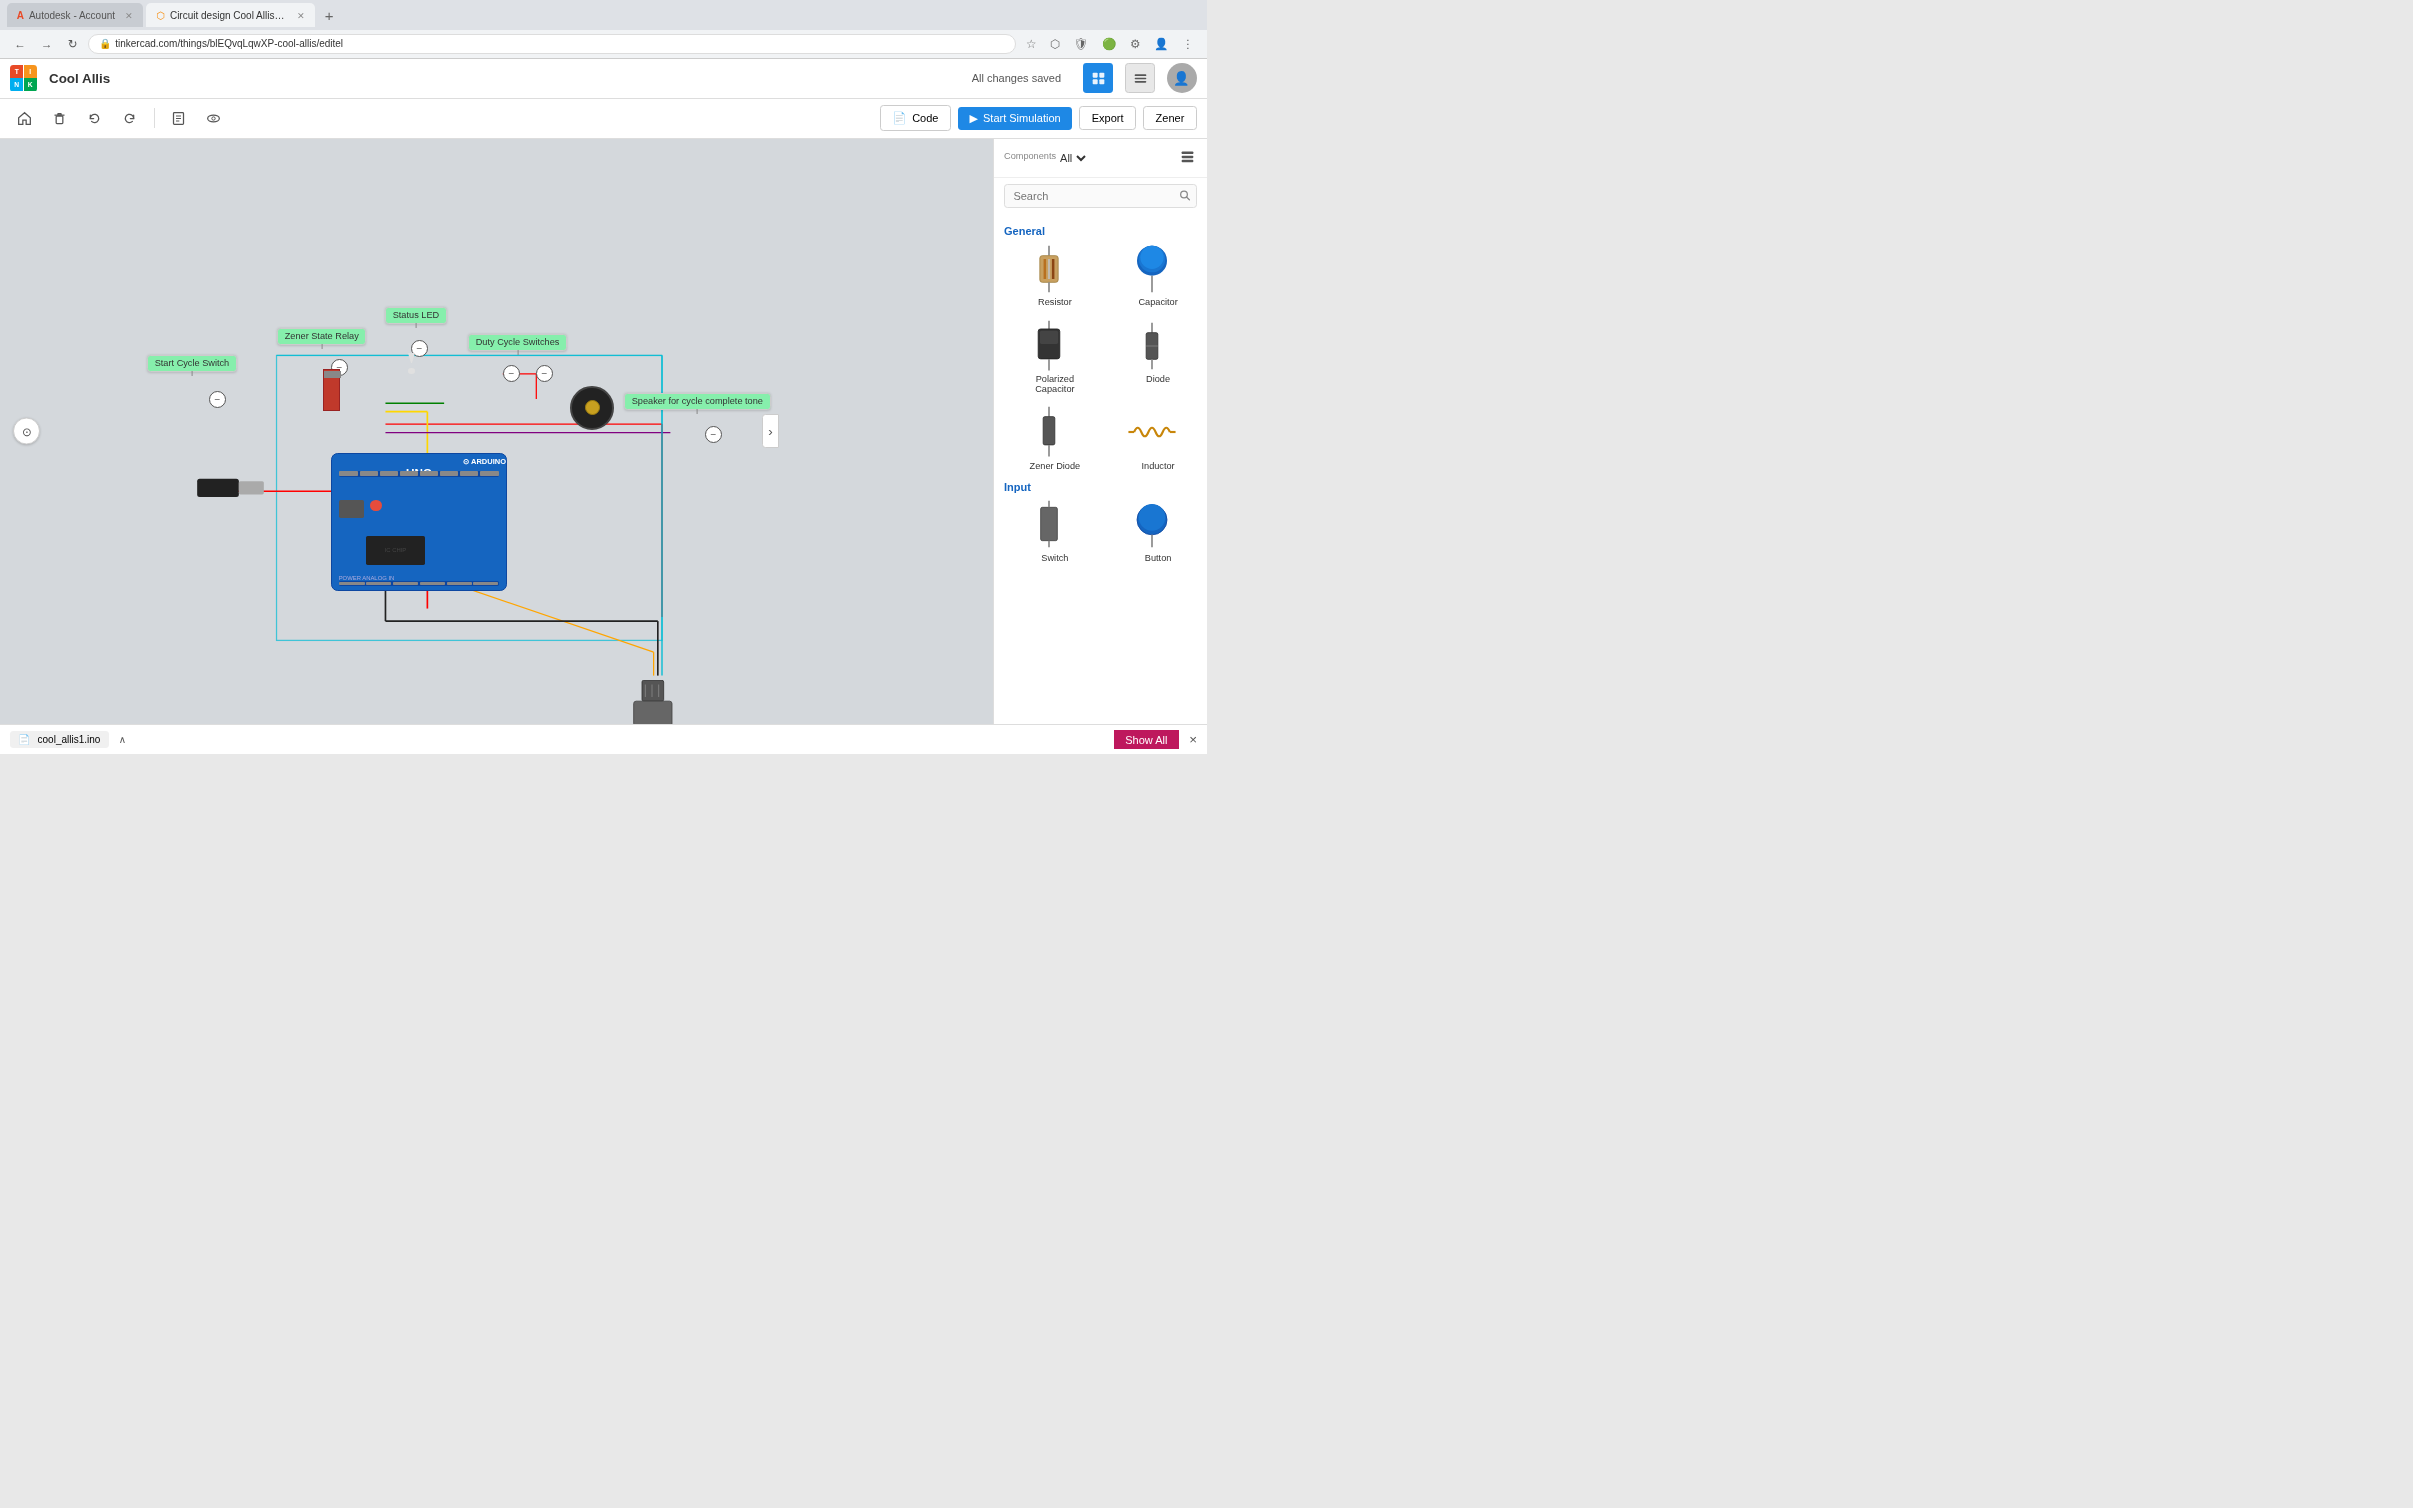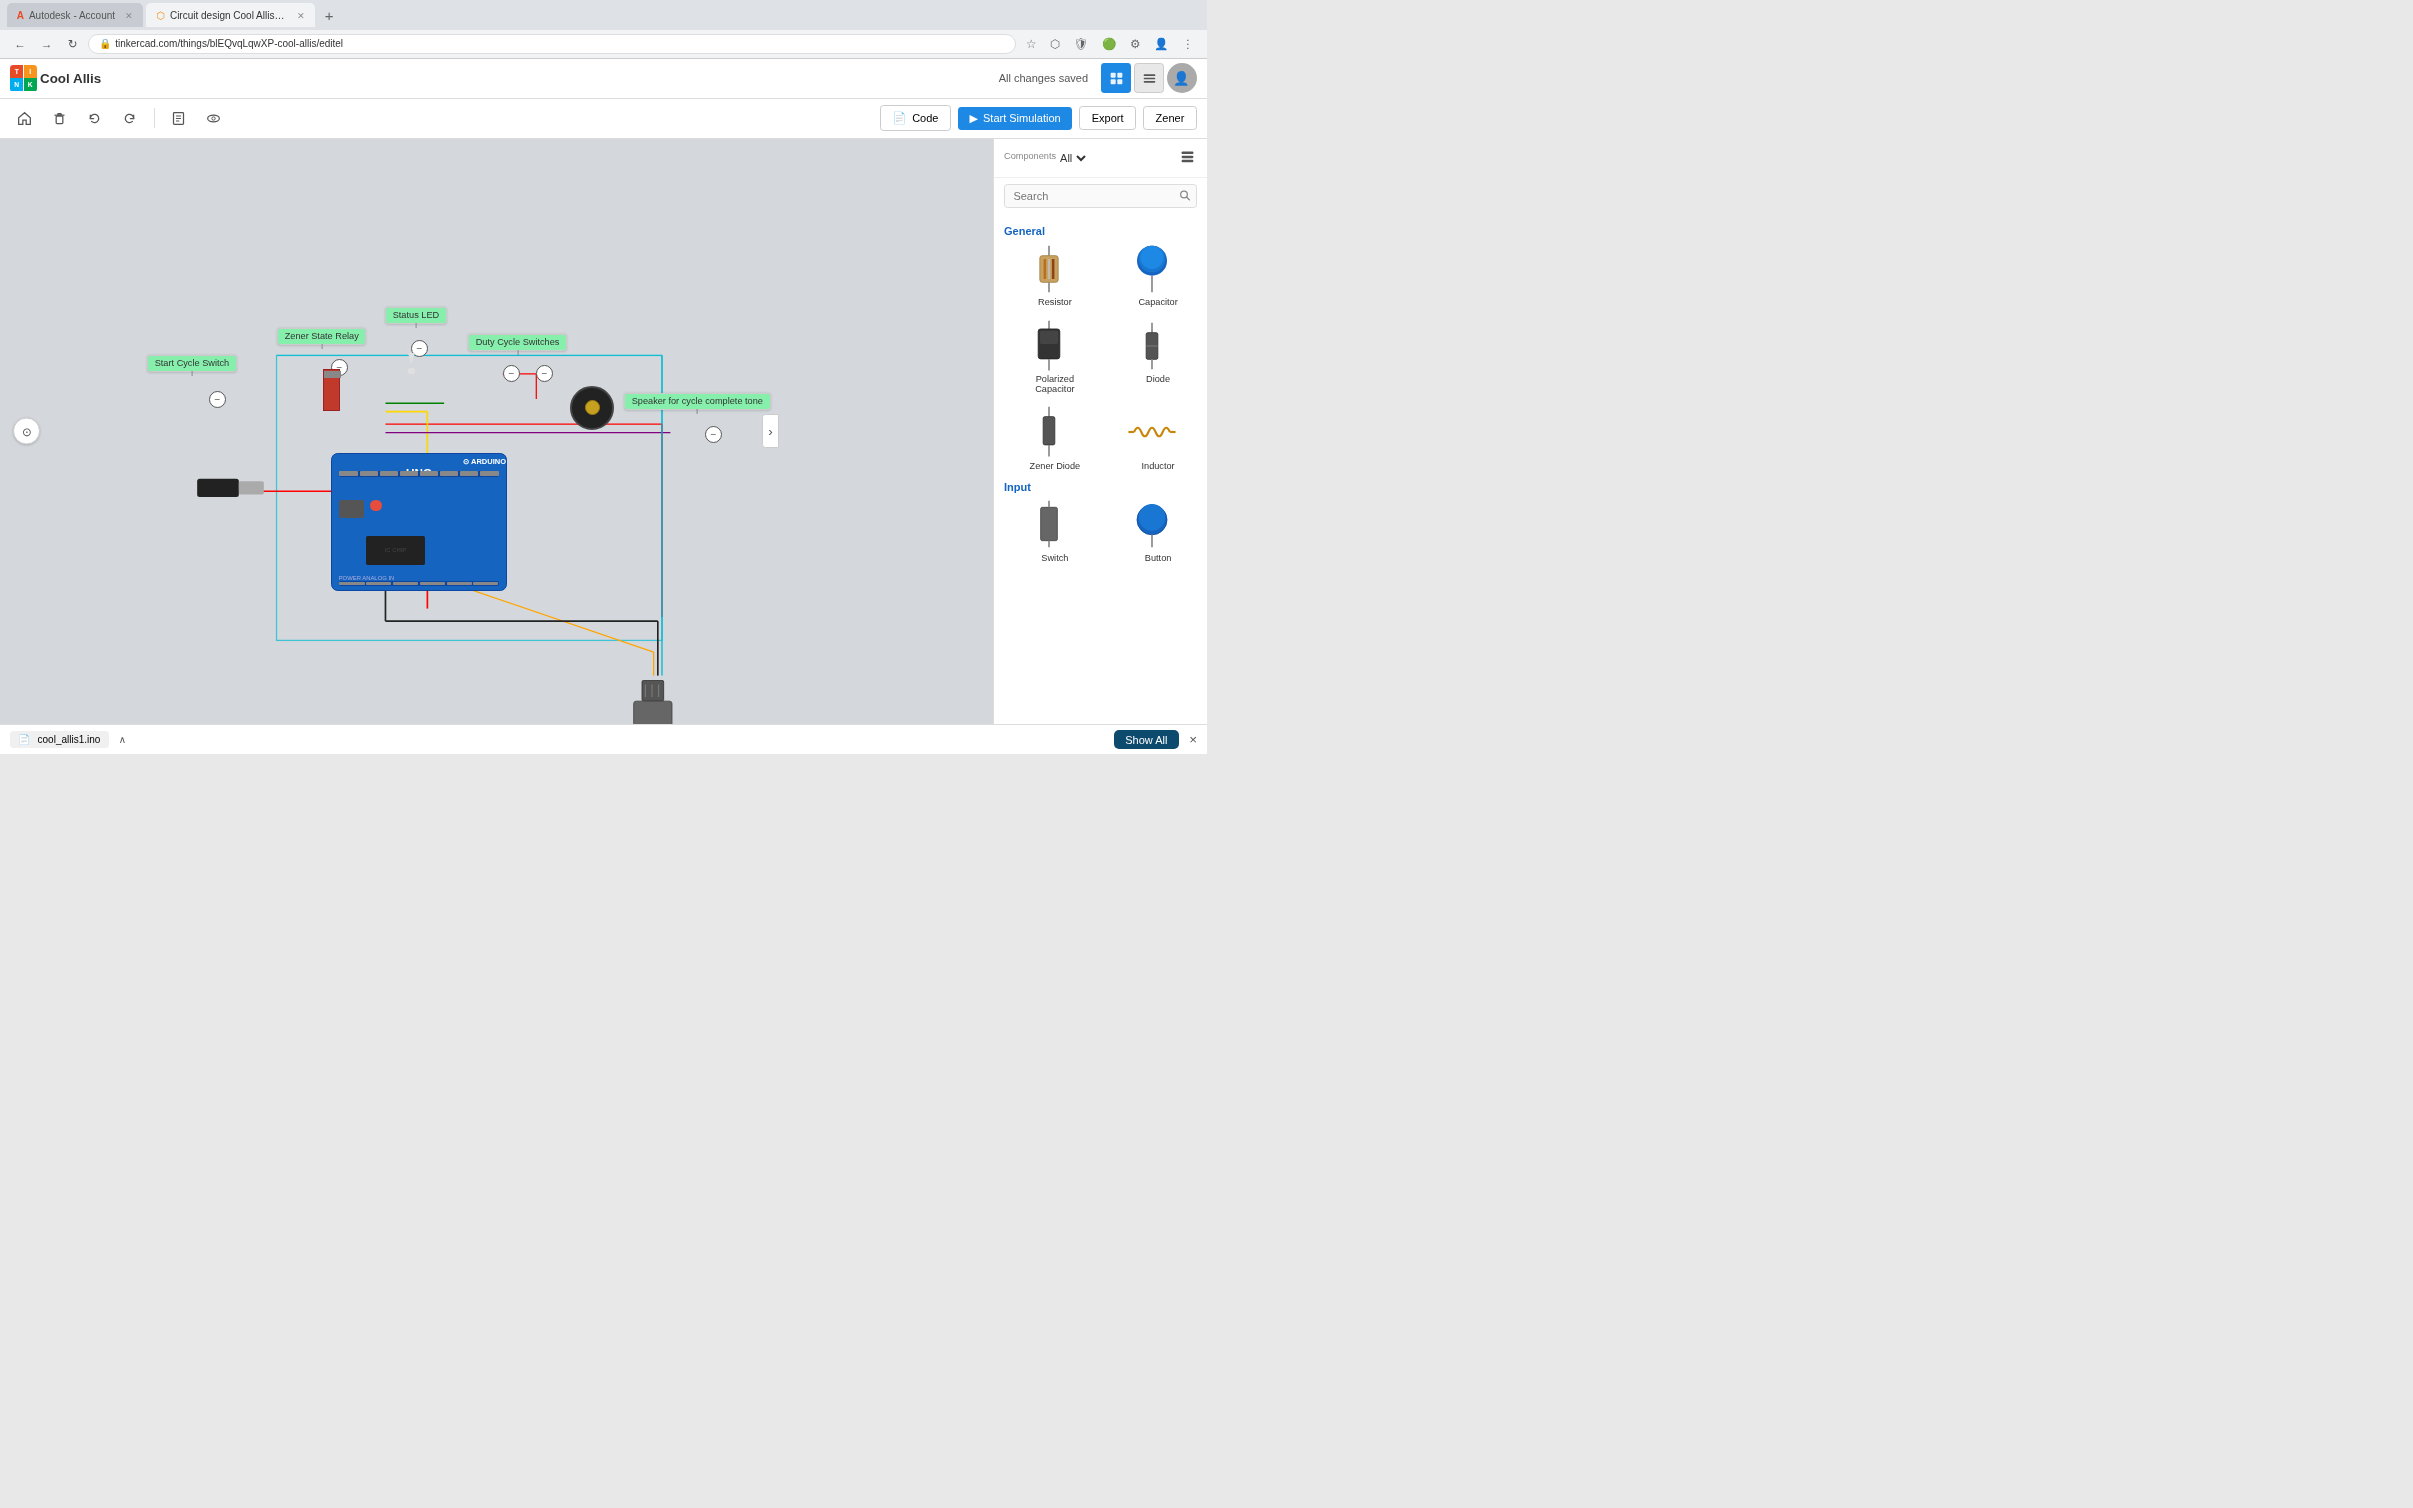--- a/index.html
+++ b/index.html
@@ -12,21 +12,21 @@
     .tab.active { background: #f1f3f5; color: #333; }
     .tab-close { margin-left: 5px; color: #888; font-size: 9.2px; cursor: pointer; }
     .new-tab { background: none; border: none; font-size: 15px; color: #666; cursor: pointer; padding: 0 6.7px; }
 
     
     .address-bar { background: #f1f3f5; height: 28.5px; display: flex; align-items: center; padding: 0 10px; gap: 6.7px; border-bottom: 0.8px solid #ccc; }
     .nav-btn { background: none; border: none; cursor: pointer; color: #555; font-size: 11.7px; padding: 1.7px 4.2px; }
     .addr-icon { font-size: 11.7px; color: #666; cursor: pointer; padding: 1.7px 3.4px; }
 
     
-    .app-header { background: white; height: 40px; display: flex; align-items: center; padding: 0 10px; border-bottom: 0.8px solid #ddd; gap: 3px; }
+    .app-header { background: white; height: 40px; display: flex; align-items: center; padding: 0 10px; border-bottom: 0.8px solid #ddd; gap: 12px; }
     .tinkercad-logo { width: 27px; height: 27px; display: grid; grid-template-columns: 1fr 1fr; grid-template-rows: 1fr 1fr; border-radius: 3.4px; overflow: hidden; }
     .logo-cell { width: 13.4px; height: 13.4px; display: flex; align-items: center; justify-content: center; font-size: 6.7px; font-weight: bold; color: white; }
     .logo-t { background: #e84a27; }
     .logo-i { background: #f7941d; }
     .logo-n { background: #00aeef; }
     .logo-k { background: #00a651; }
     .app-title { font-size: 13.4px; font-weight: 600; color: #333; flex: 1; }
     .save-status { font-size: 11px; color: #555; margin-right: 10px; }
     .header-btn-view { background: #1e88e5; border: none; width: 30px; height: 30px; border-radius: 3.4px; cursor: pointer; display: flex; align-items: center; justify-content: center; color: white; }
     .header-btn-list { background: #e8e8e8; border: 0.8px solid #ccc; width: 30px; height: 30px; border-radius: 3.4px; cursor: pointer; display: flex; align-items: center; justify-content: center; color: #555; }
@@ -74,21 +74,21 @@
     .section-title { font-size: 11px; color: #1565c0; font-weight: 600; margin: 10px 0 6.7px; }
     .components-grid { display: grid; grid-template-columns: 1fr 1fr; gap: 13.4px; margin-bottom: 10px; }
     .component-item { display: flex; flex-direction: column; align-items: center; gap: 3.4px; cursor: pointer; }
     .component-img { width: 50px; height: 50px; display: flex; align-items: center; justify-content: center; }
     .component-label { font-size: 9.2px; color: #333; text-align: center; margin-left: 12px; }
 
     
     .bottom-bar { background: white; height: 30px; display: flex; align-items: center; padding: 0 10px; border-top: 0.8px solid #ddd; gap: 10px; }
     .file-chip { display: flex; align-items: center; gap: 6.7px; background: #f0f0f0; border-radius: 3.4px; padding: 3.4px 8.4px; font-size: 10px; cursor: pointer; }
     .file-chip-expand { background: none; border: none; cursor: pointer; color: #555; font-size: 10px; }
-    .show-all-btn { margin-left: auto; background: #0c4a6e; color: white; border: none; border-radius: 5px; padding: 3.4px 11.7px; font-size: 11px; cursor: pointer; }
+    .show-all-btn { margin-left: auto; background: #be185d; color: white; border: none; border-radius: 0; padding: 3.4px 11.7px; font-size: 11px; cursor: pointer; }
     .close-bar-btn { background: none; border: none; cursor: pointer; color: #555; font-size: 13.4px; }
 
     
     .components-scroll::-webkit-scrollbar { width: 3.4px; }
     .components-scroll::-webkit-scrollbar-thumb { background: #ccc; border-radius: 1.7px; }
   </style>
 </head>
 <body>
 
 <div class="browser-chrome">

